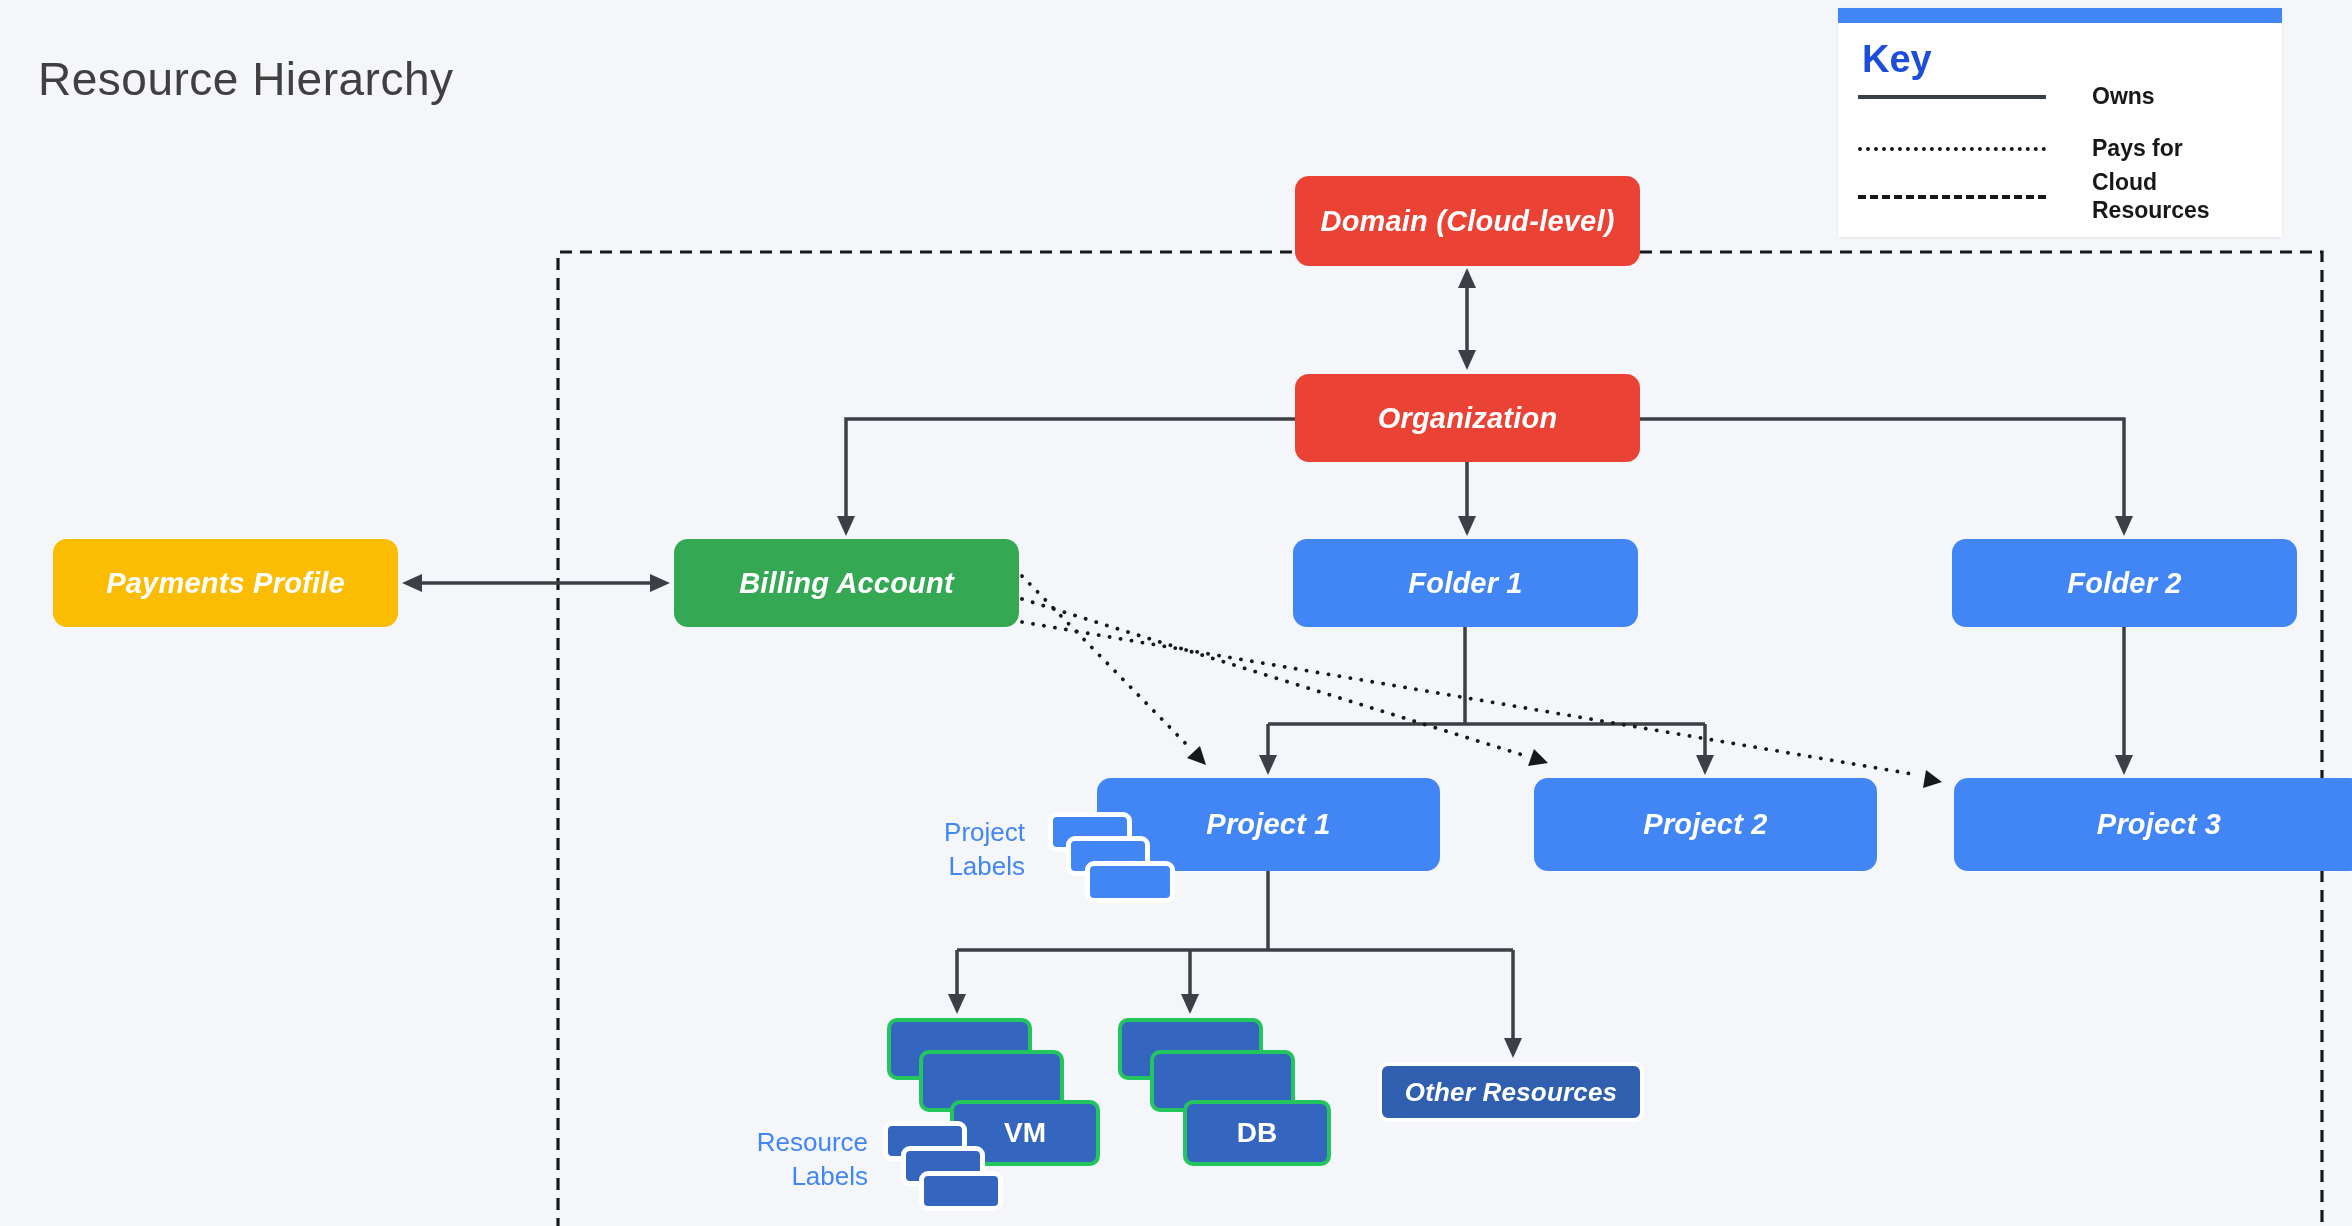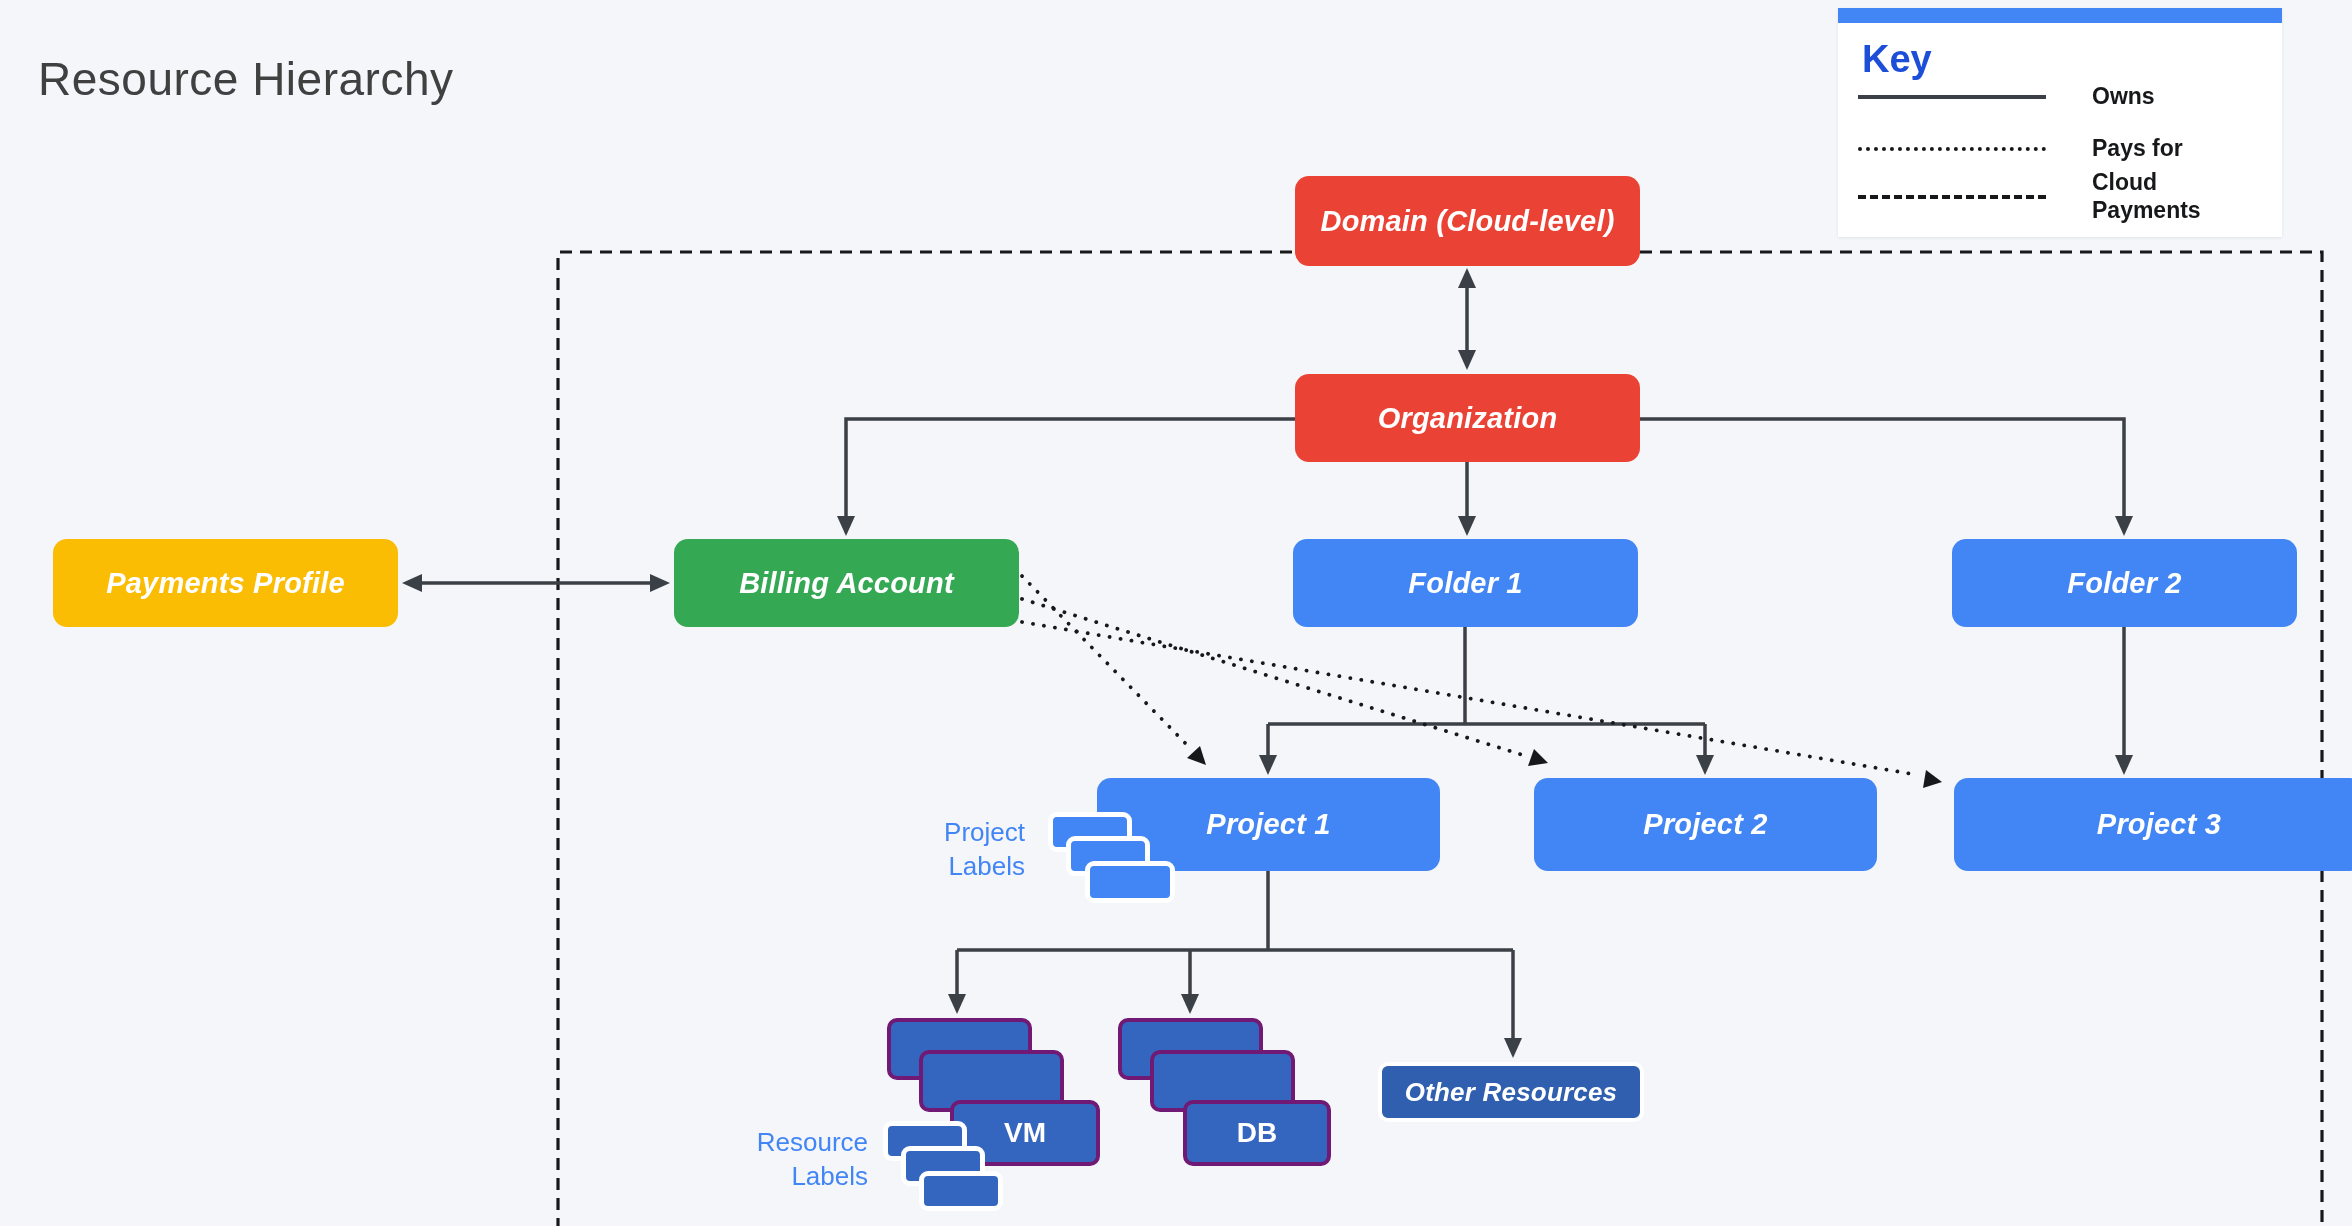--- a/index.html
+++ b/index.html
@@ -25,21 +25,21 @@
     font-style:italic;
   }
   .red{background:#ea4335;}
   .green{background:#34a853;}
   .yellow{background:#fbbc04;}
   .blue{background:#4285f4;}
   .deepblue{background:#2f5fae;}
 
   .stack-rect{
     position:absolute;z-index:10;
-    background:#3566bf;border:4px solid #701a75;border-radius:10px;
+    background:#3566bf;border:4px solid #22c55e;border-radius:10px;
     box-sizing:border-box;
   }
   .stack-front{
     display:flex;align-items:center;justify-content:center;
     color:#fff;font-weight:bold;font-size:28px;z-index:11;
   }
   .tag-rect{
     position:absolute;z-index:30;
     border:5px solid #ffffff;border-radius:9px;
     box-sizing:border-box;
@@ -95,21 +95,21 @@
     <div class="key-row">
       <div class="key-sample solid" style="top:87px"></div>
       <div class="key-label" style="top:74px">Owns</div>
     </div>
     <div class="key-row">
       <div class="key-sample dotted" style="top:139px"></div>
       <div class="key-label" style="top:126px">Pays for</div>
     </div>
     <div class="key-row">
       <div class="key-sample dashed" style="top:187px"></div>
-      <div class="key-label" style="top:160px">Cloud Payments</div>
+      <div class="key-label" style="top:160px">Cloud Resources</div>
     </div>
   </div>
 
   <div class="node red" style="left:1295px;top:176px;width:345px;height:90px;">Domain (Cloud-level)</div>
   <div class="node red" style="left:1295px;top:374px;width:345px;height:88px;">Organization</div>
   <div class="node yellow" style="left:53px;top:539px;width:345px;height:88px;">Payments Profile</div>
   <div class="node green" style="left:674px;top:539px;width:345px;height:88px;">Billing Account</div>
   <div class="node blue" style="left:1293px;top:539px;width:345px;height:88px;">Folder 1</div>
   <div class="node blue" style="left:1952px;top:539px;width:345px;height:88px;">Folder 2</div>
   <div class="node blue" style="left:1097px;top:778px;width:343px;height:93px;">Project 1</div>

